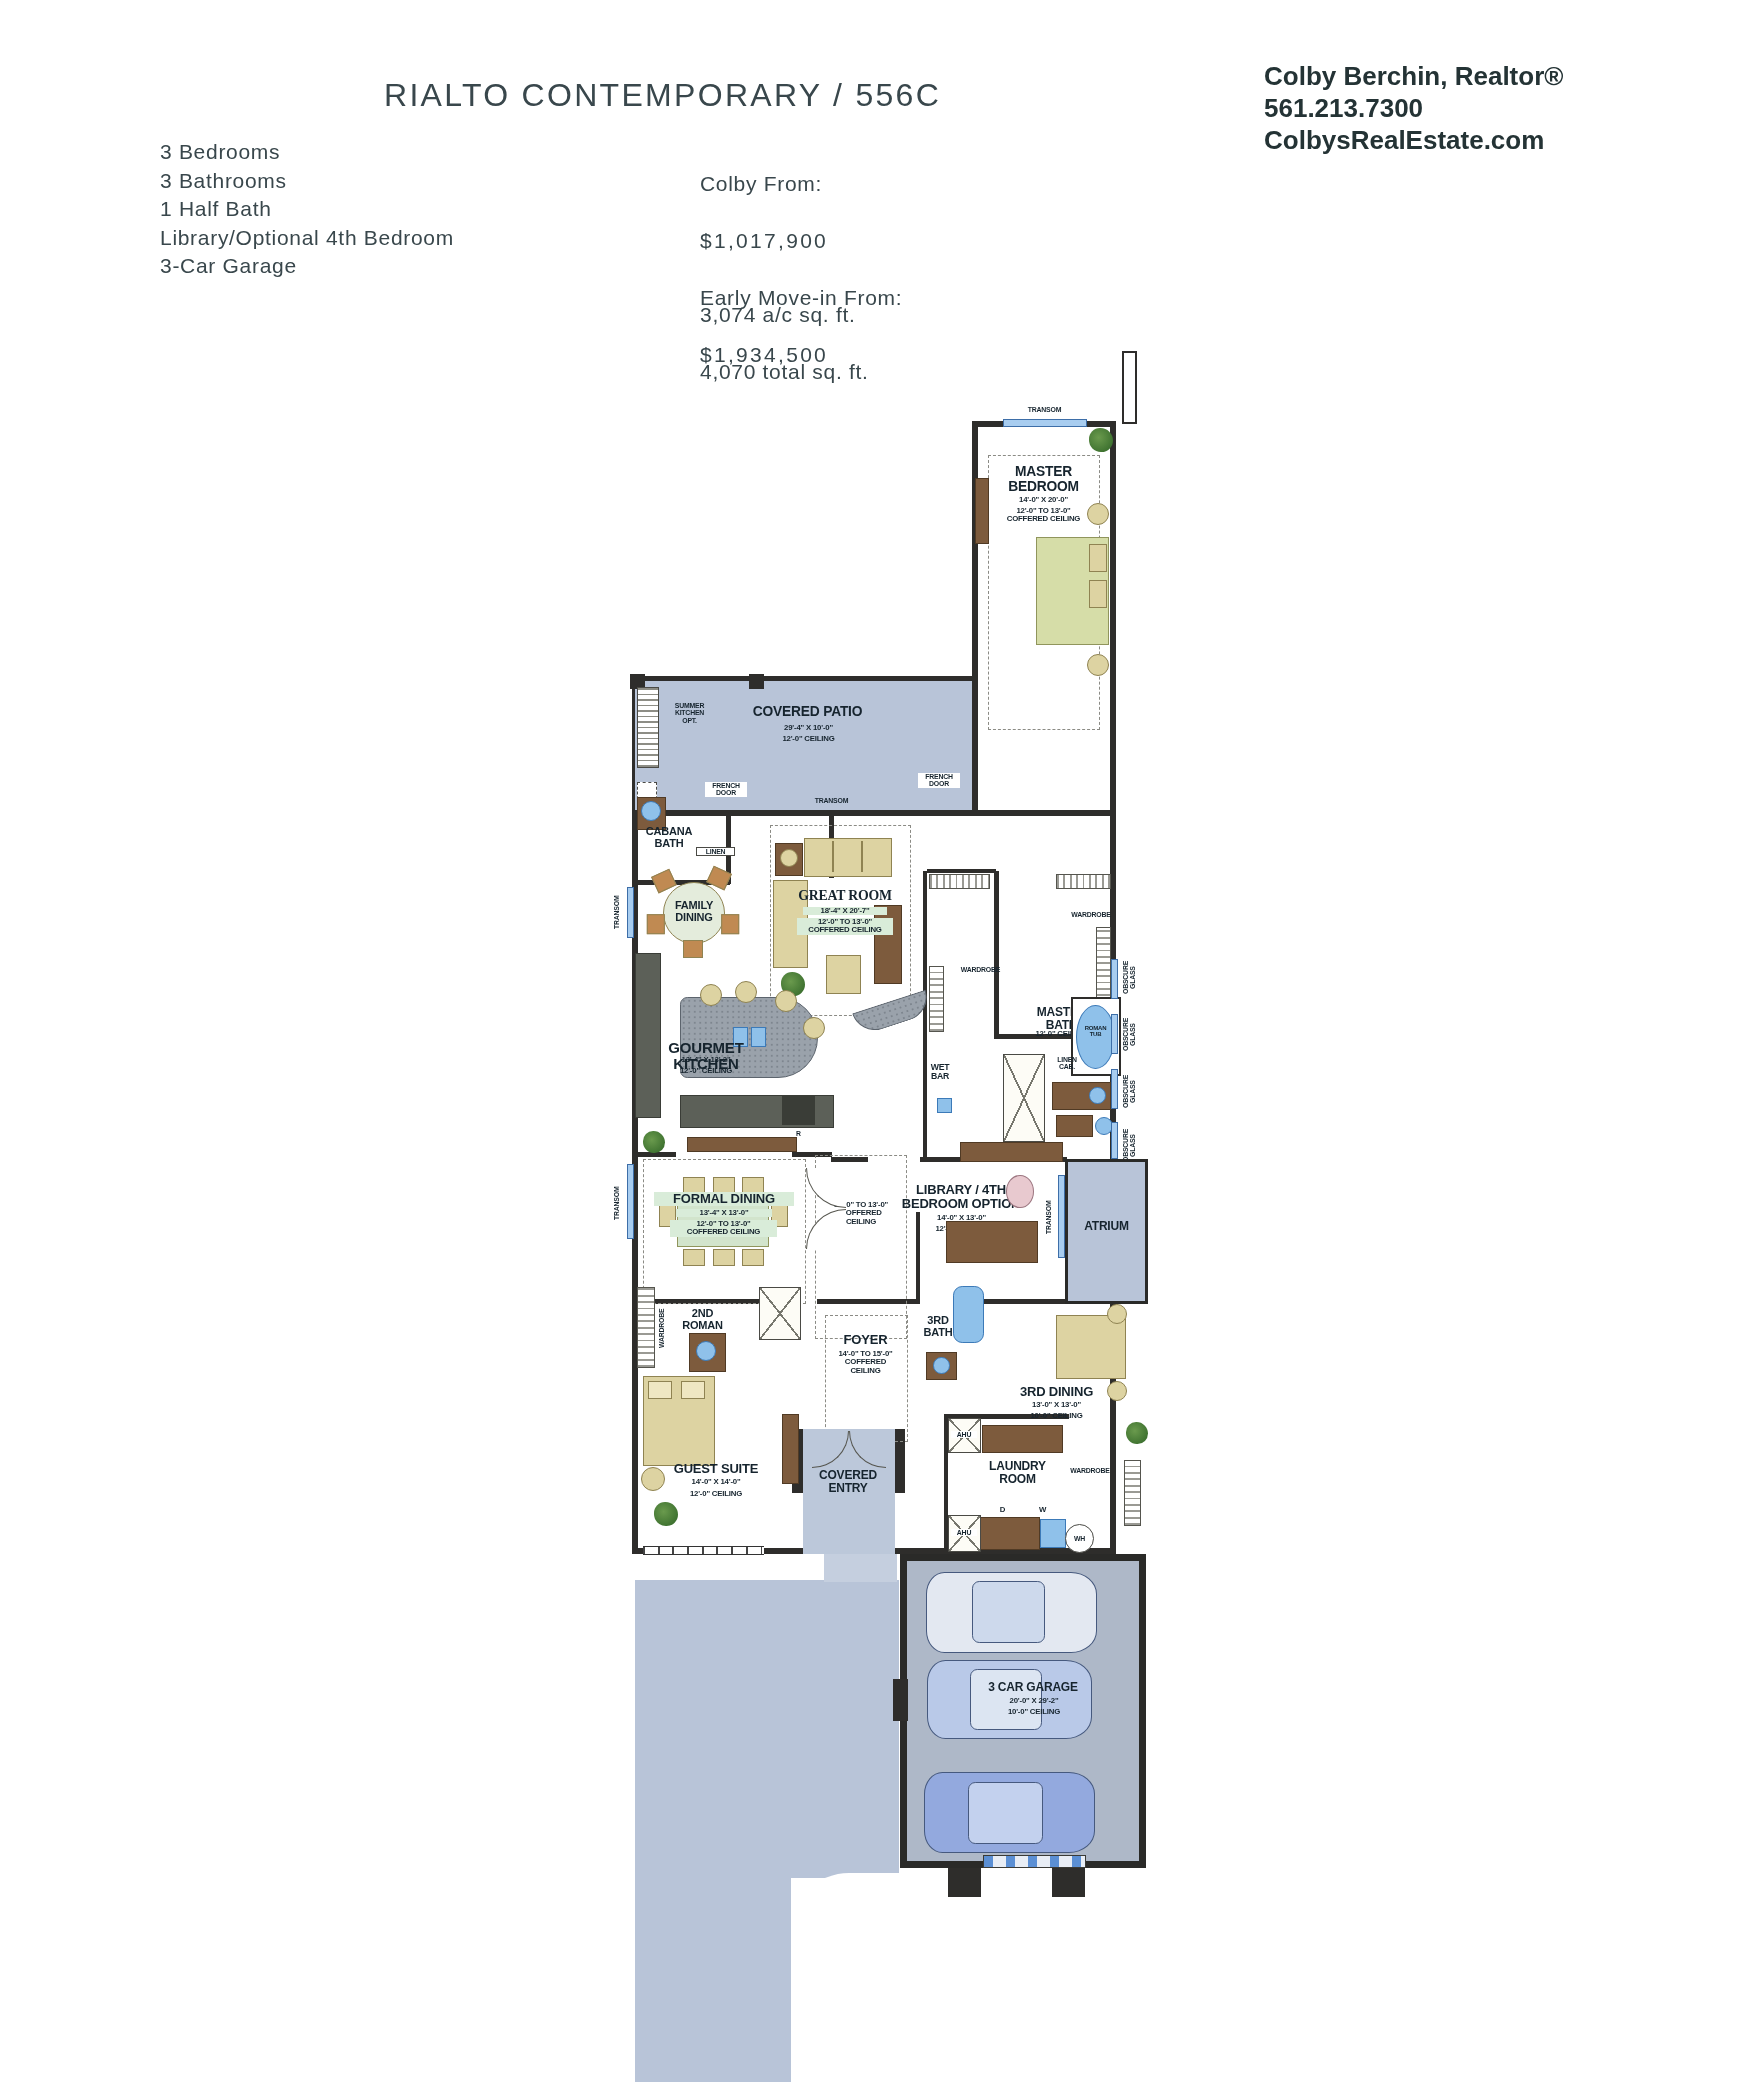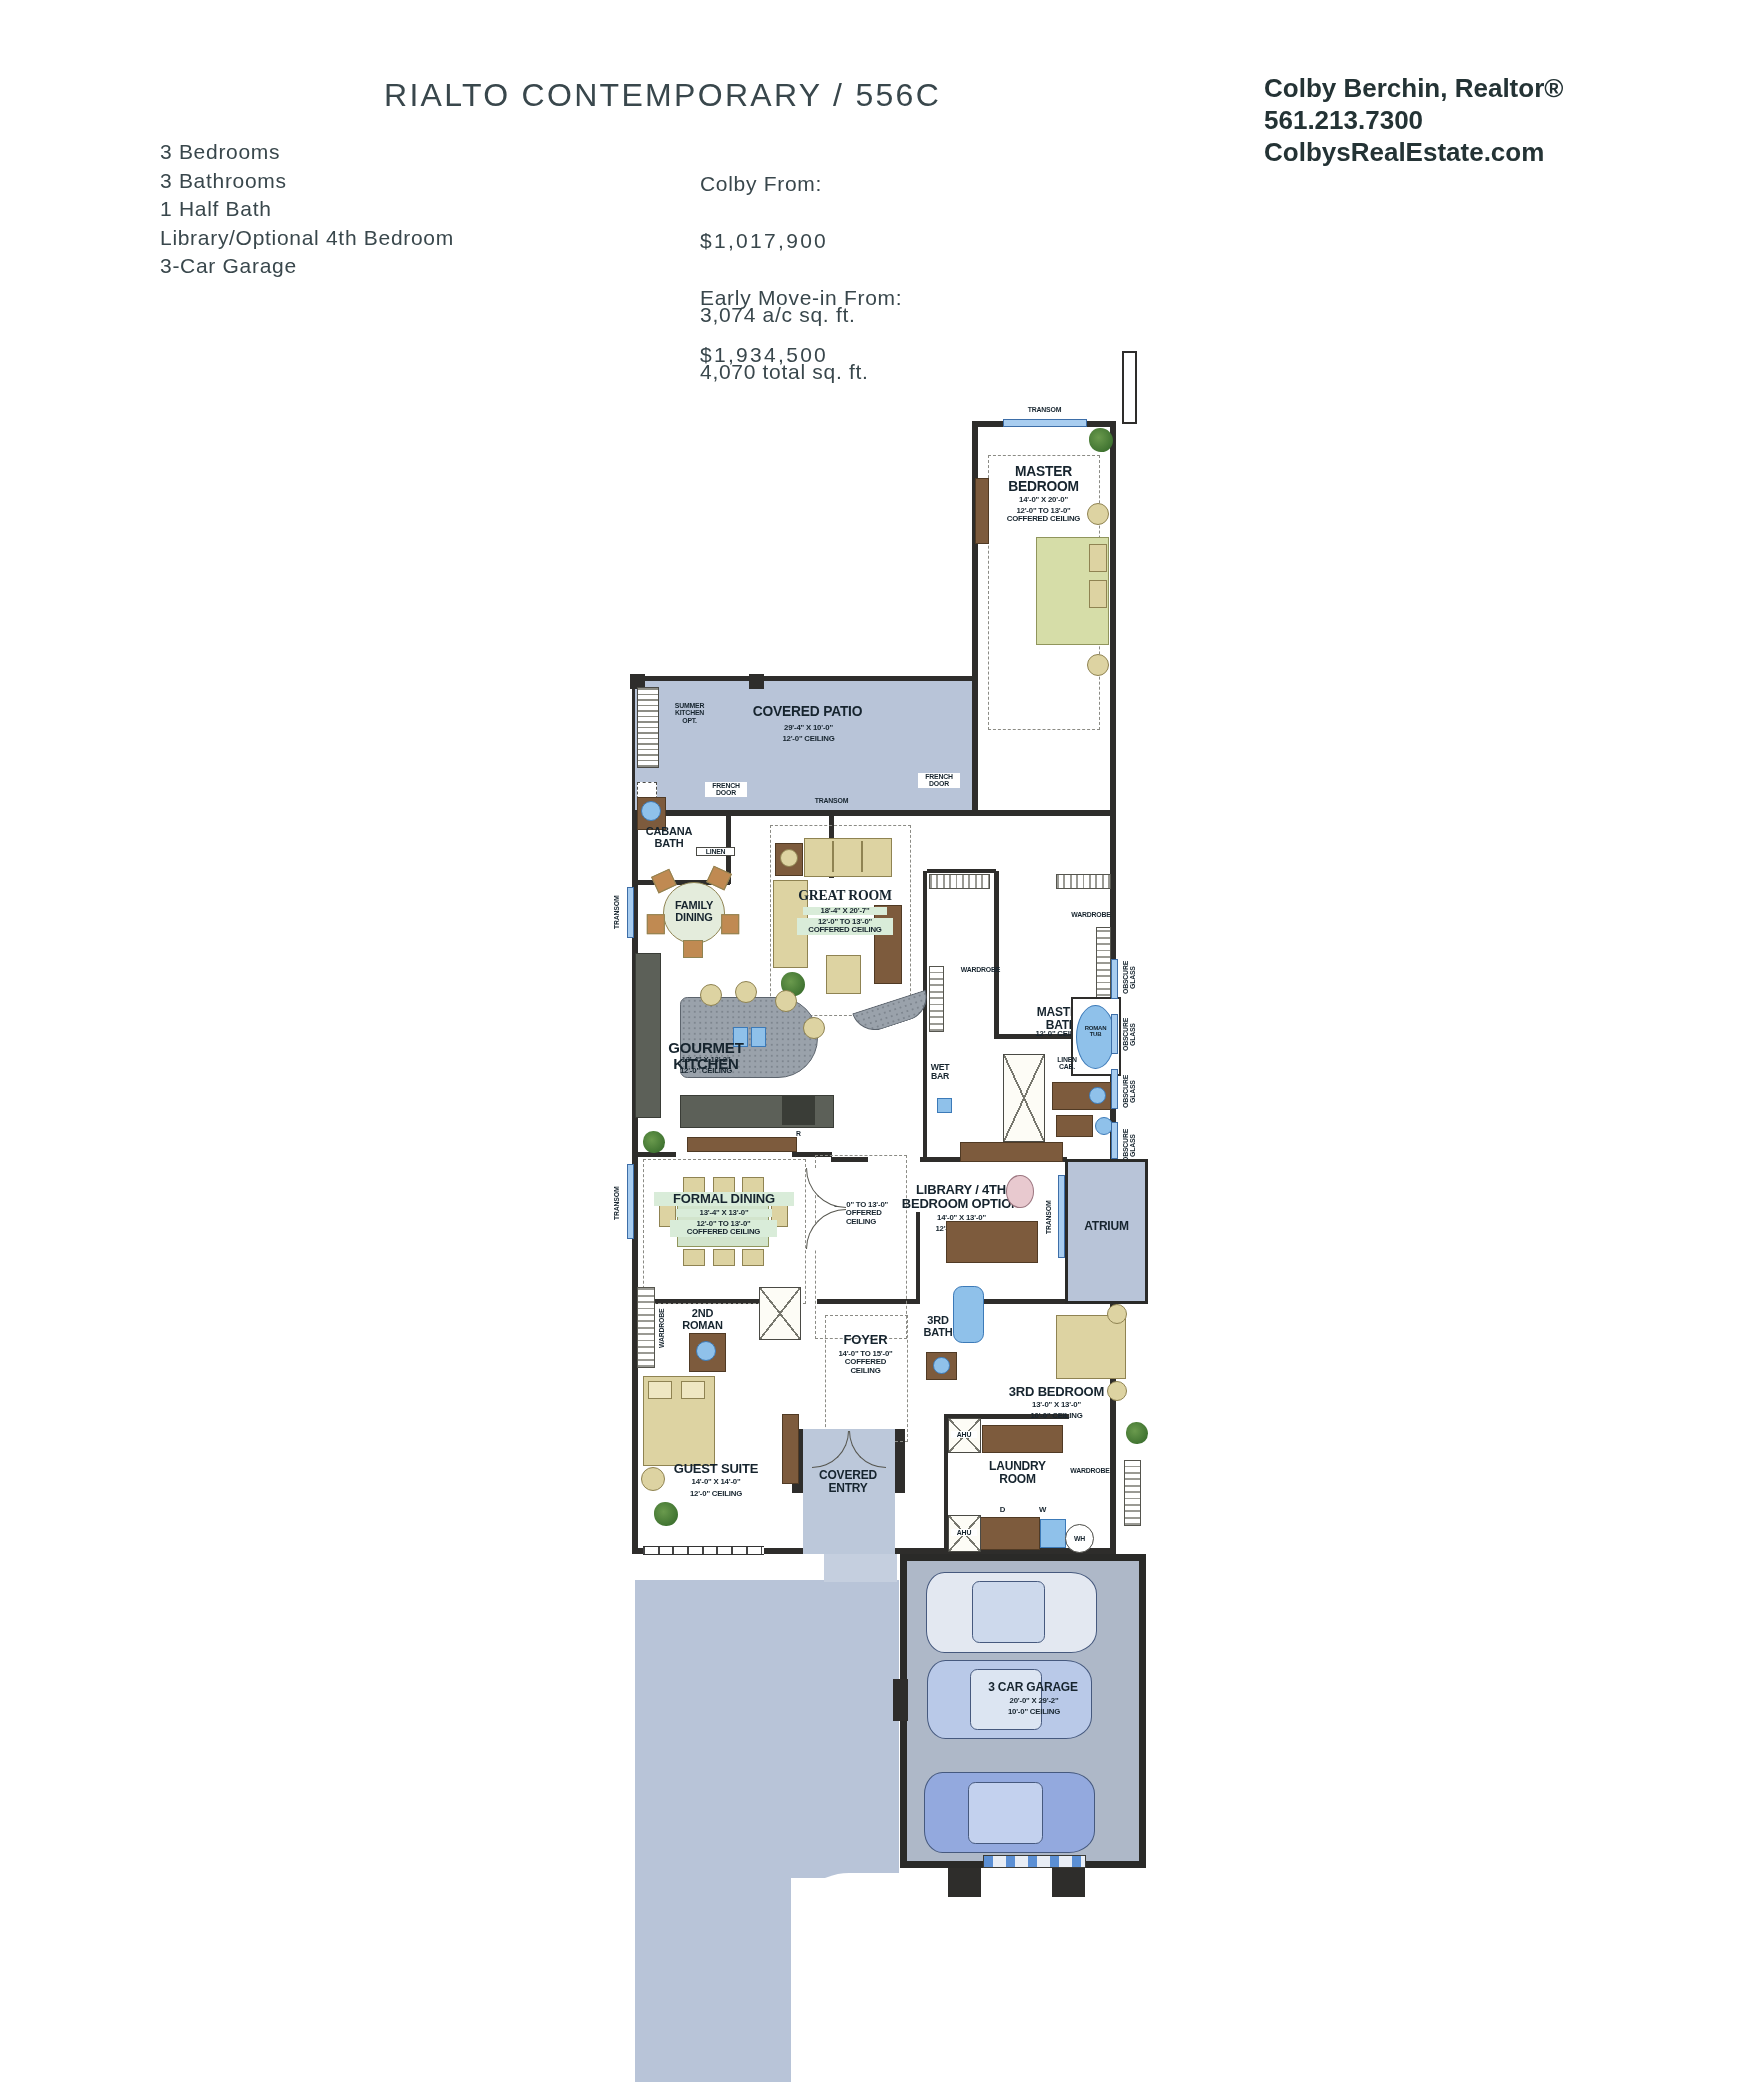--- a/index.html
+++ b/index.html
@@ -45,21 +45,21 @@
   .ticks{position:absolute;background:#fff;border-top:1.8px solid #333;border-bottom:1.8px solid #333;
     background-image:repeating-linear-gradient(90deg,#444 0 1.8px,transparent 1.8px 14.7px);box-sizing:border-box;}
 </style>
 </head>
 <body>
 
 <div class="page">
 
   <div class="abs title" style="left:384px;top:77px;">RIALTO CONTEMPORARY / 556C</div>
 
-  <div class="abs realtor" style="left:1264px;top:72px;width:422px;">
+  <div class="abs realtor" style="left:1264px;top:60px;width:422px;">
     <div>Colby Berchin, Realtor®</div>
     <div>561.213.7300</div>
     <div>ColbysRealEstate.com</div>
   </div>
 
   <div class="abs speclist" style="left:160px;top:138px;">3 Bedrooms
 3 Bathrooms
 1 Half Bath
 Library/Optional 4th Bedroom
 3-Car Garage</div>
@@ -285,21 +285,21 @@
 
     <div class="lbl mid" style="left:914px;top:1315px;width:48px;">3RD
 BATH</div>
     <div class="blue" style="left:953px;top:1286px;width:31px;height:57px;border-radius:9.2px;"></div>
     <div class="brown" style="left:926px;top:1352px;width:31px;height:27.5px;"></div>
     <div class="blue circle" style="left:933px;top:1357px;width:16.5px;height:16.5px;"></div>
 
     <div class="tan" style="left:1056px;top:1315px;width:70px;height:64px;"></div>
     <div class="tan circle" style="left:1107px;top:1304px;width:20px;height:20px;"></div>
     <div class="tan circle" style="left:1107px;top:1381px;width:20px;height:20px;"></div>
-    <div class="lbl" style="left:997px;top:1385px;width:119px;font-size:13px;">3RD BEDROOM</div>
+    <div class="lbl" style="left:997px;top:1385px;width:119px;font-size:13px;">3RD DINING</div>
     <div class="lbl sml" style="left:997px;top:1401px;width:119px;">13'-0" X 13'-0"</div>
     <div class="lbl sml" style="left:997px;top:1412px;width:119px;">10'-0" CEILING</div>
     <div class="plant" style="left:1126px;top:1422px;width:22px;height:22px;"></div>
     <div class="lbl tiny" style="left:1065px;top:1467px;width:50px;">WARDROBE</div>
     <div class="hatchv" style="left:1124px;top:1460px;width:16.5px;height:66px;"></div>
 
     <div class="tan" style="left:643px;top:1376px;width:72px;height:90px;"></div>
     <div class="tan" style="left:648px;top:1381px;width:24px;height:18.4px;background:#efe7c2;"></div>
     <div class="tan" style="left:681px;top:1381px;width:24px;height:18.4px;background:#efe7c2;"></div>
     <div class="tan circle" style="left:641px;top:1467px;width:24px;height:24px;"></div>

